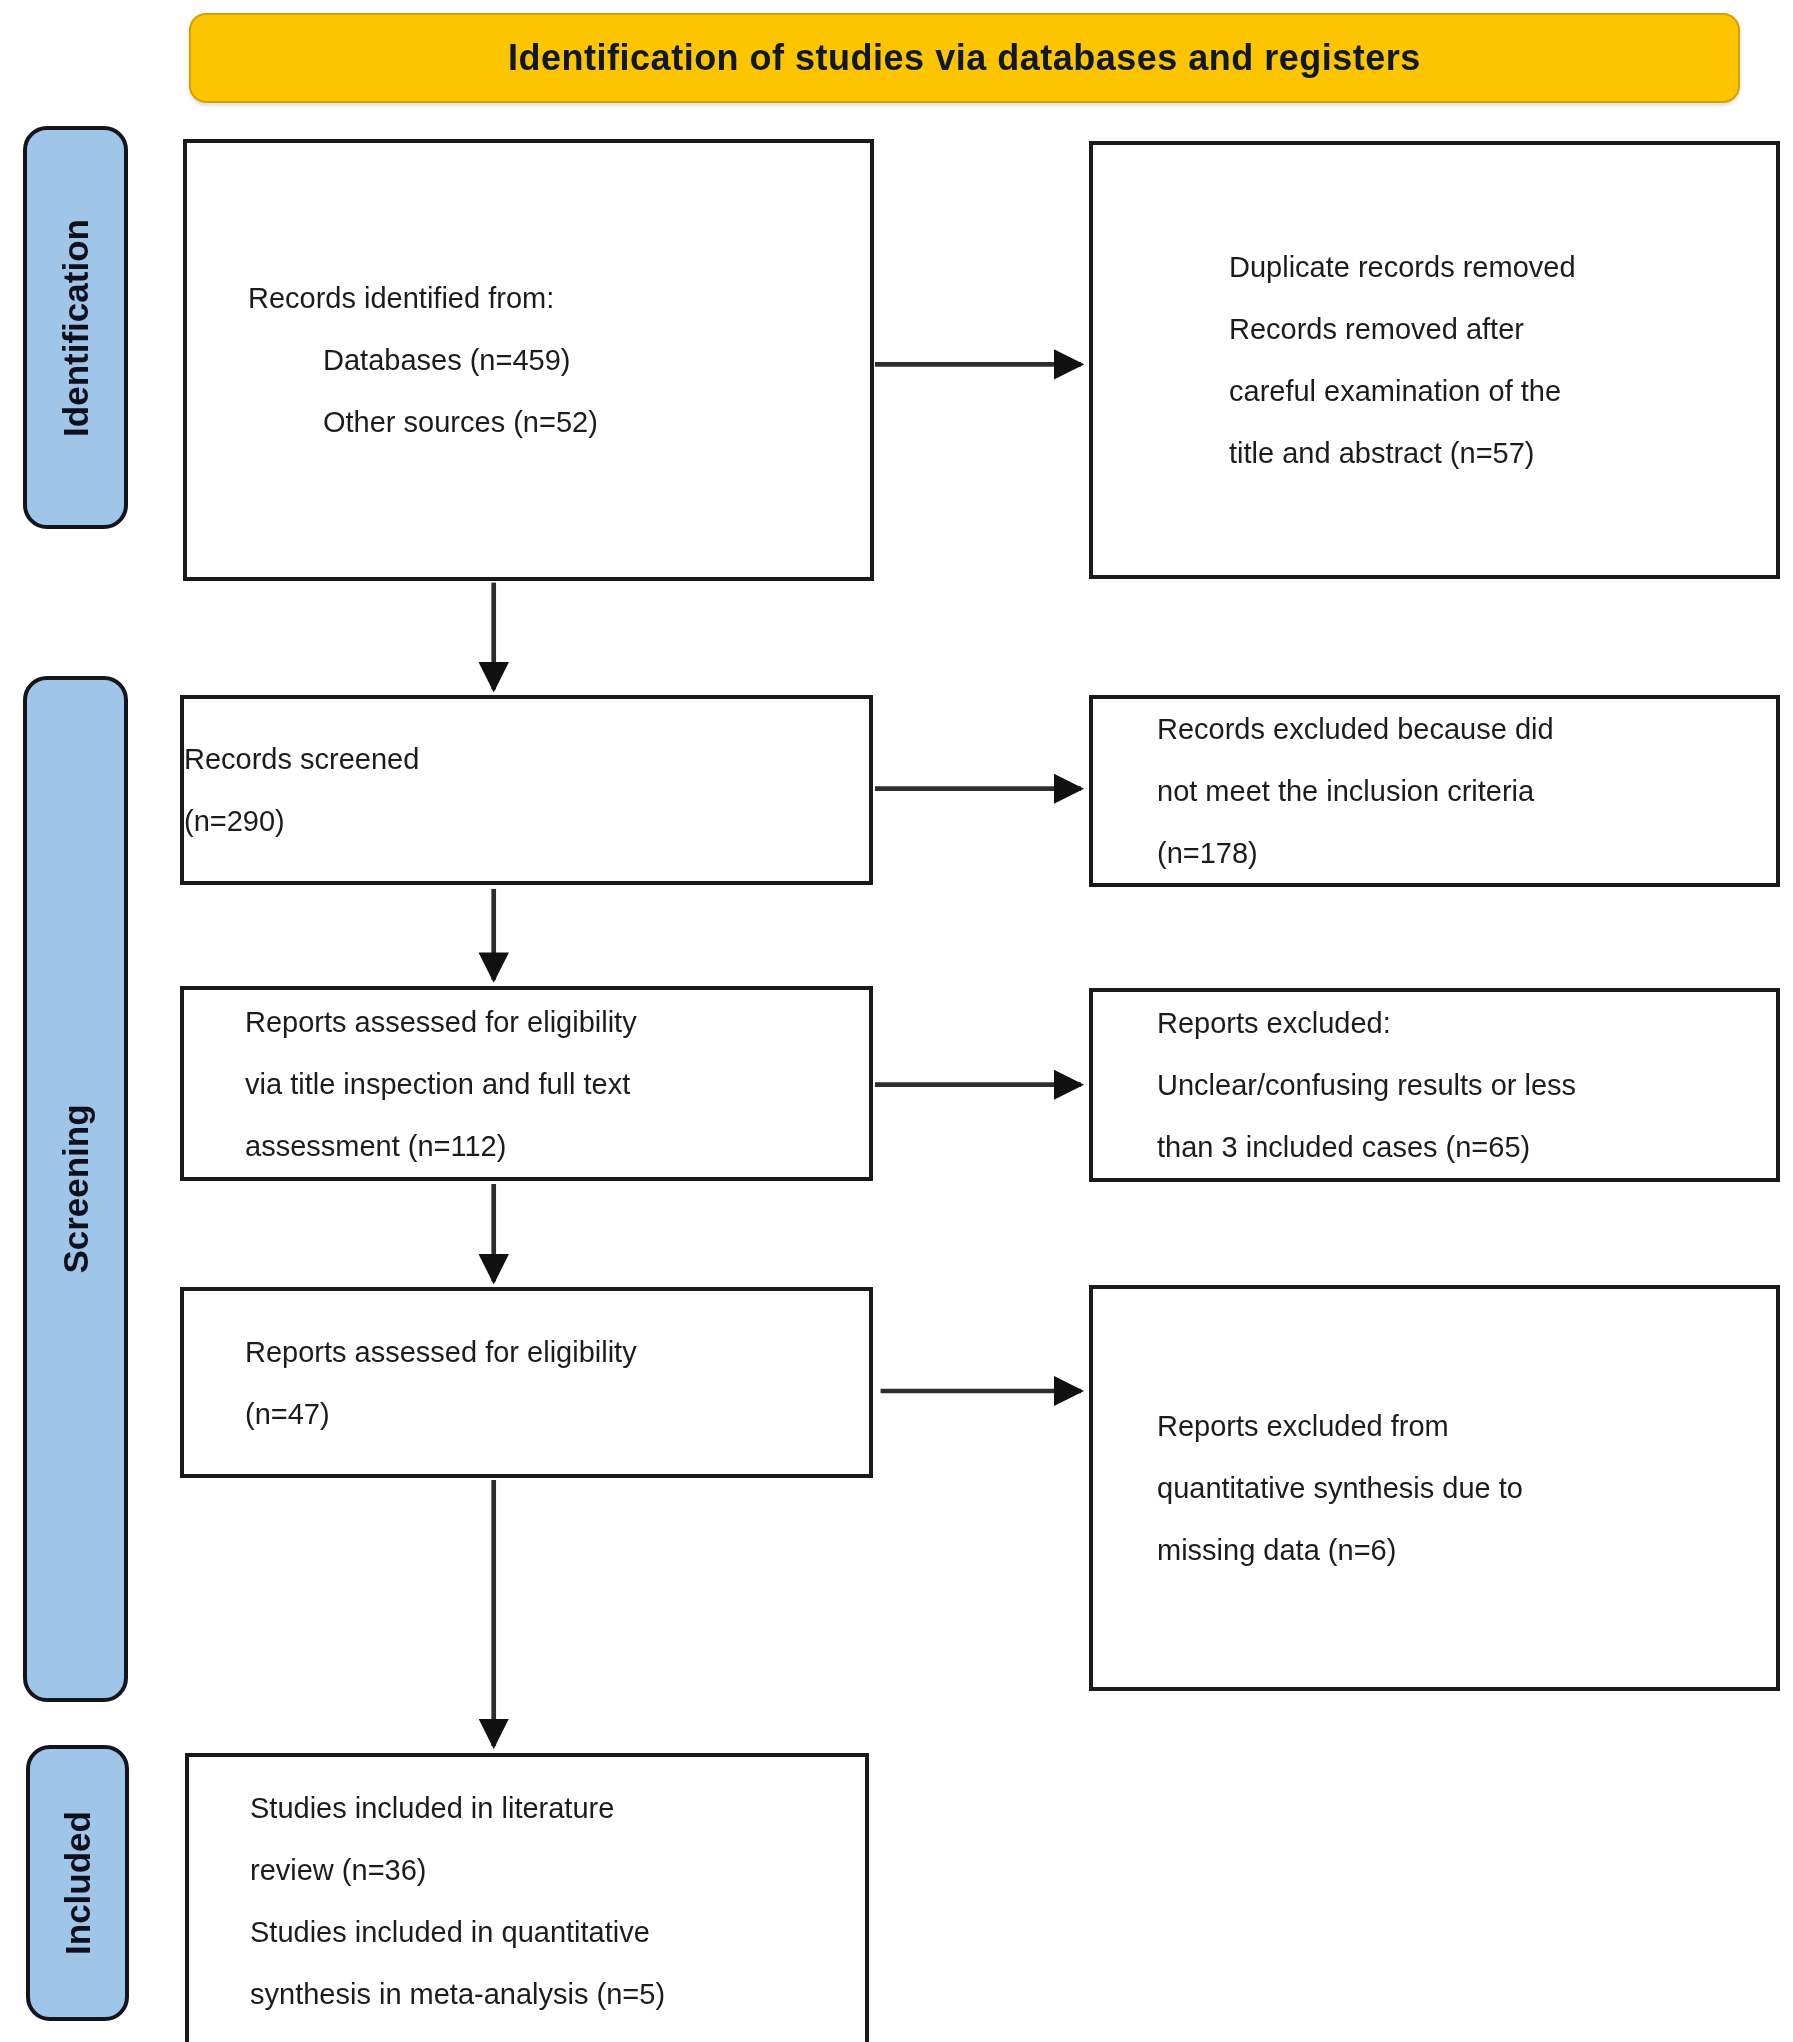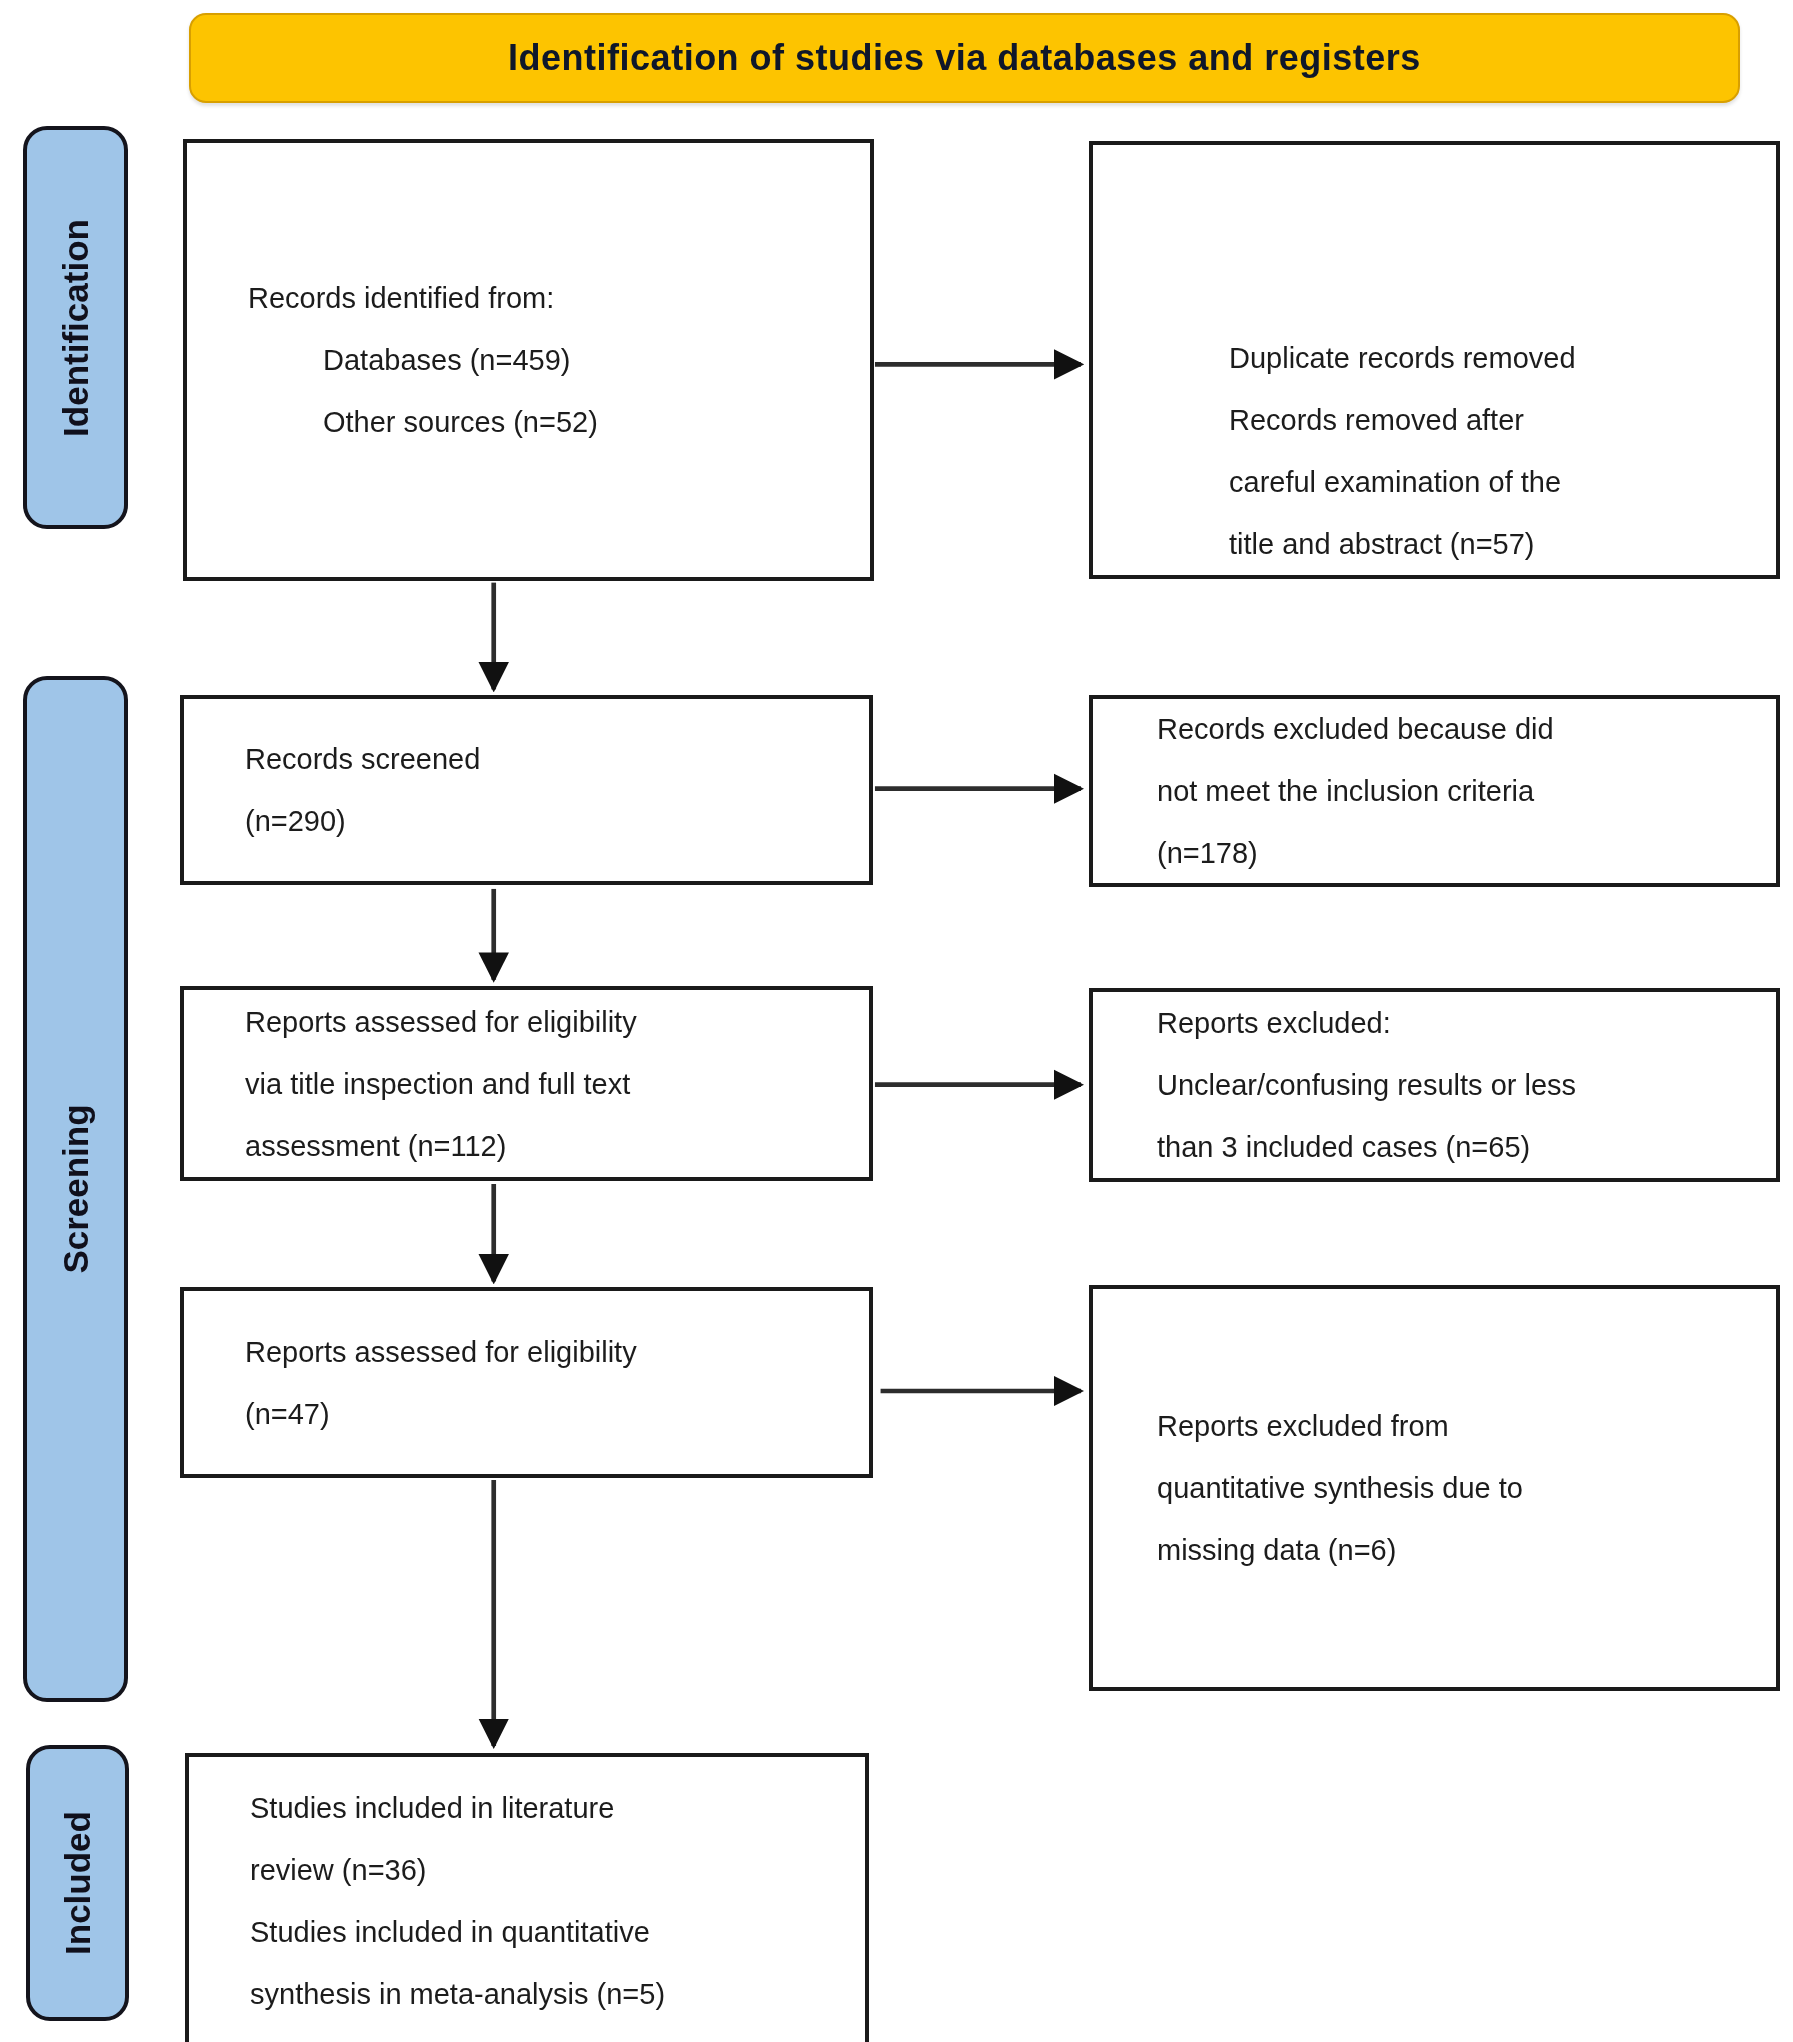--- a/index.html
+++ b/index.html
@@ -51,22 +51,22 @@
     position:absolute;
     background:#ffffff;
     border:4.7px solid var(--box-border);
     box-sizing:border-box;
     display:flex;flex-direction:column;justify-content:center;
     font-size:29px;line-height:62px;
   }
   .node .line{white-space:nowrap;}
   .node .line.indent{padding-left:75px;}
   .b1L{left:183px;top:139px;width:691px;height:442px;padding-left:61px;}
-  .b1R{left:1089px;top:141px;width:691px;height:438px;padding-left:136px;justify-content:flex-end;}
-  .b2L{left:180px;top:695px;width:693px;height:190px;padding-left:61px;}
+  .b1R{left:1089px;top:141px;width:691px;height:438px;padding-left:136px;}
+  .b2L{left:180px;top:695px;width:693px;height:190px;}
   .b2R{left:1089px;top:695px;width:691px;height:192px;padding-left:64px;}
   .b3L{left:180px;top:986px;width:693px;height:195px;padding-left:61px;}
   .b3R{left:1089px;top:988px;width:691px;height:194px;padding-left:64px;}
   .b4L{left:180px;top:1287px;width:693px;height:191px;padding-left:61px;}
   .b4R{left:1089px;top:1285px;width:691px;height:406px;padding-left:64px;}
   .b5{left:185px;top:1753px;width:684px;height:296px;padding-left:61px;}
   .connectors{position:absolute;left:0;top:0;width:1793px;height:2042px;pointer-events:none;}
 </style>
 </head>
 <body>

